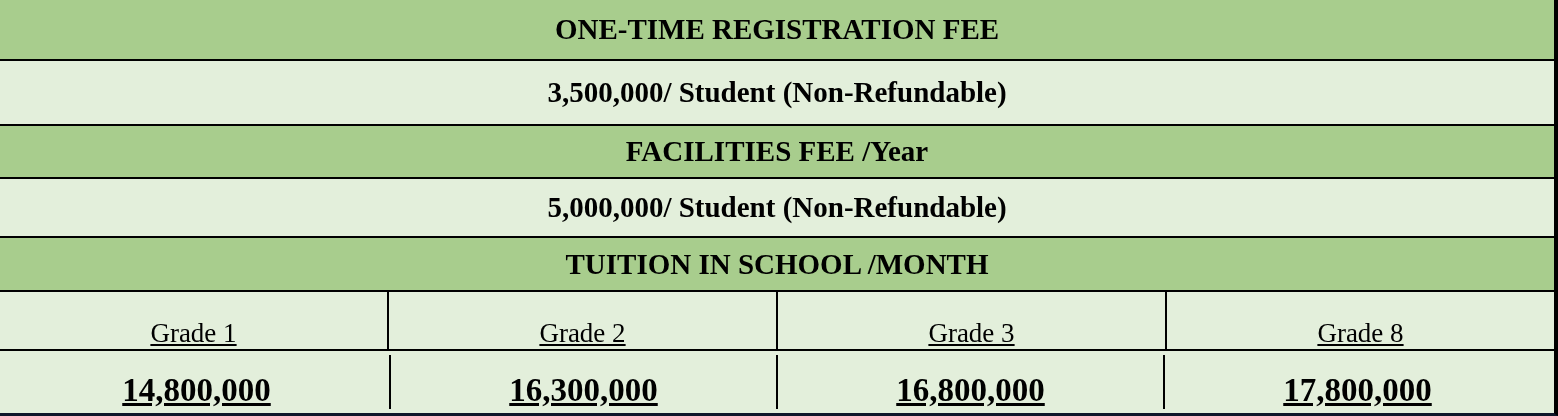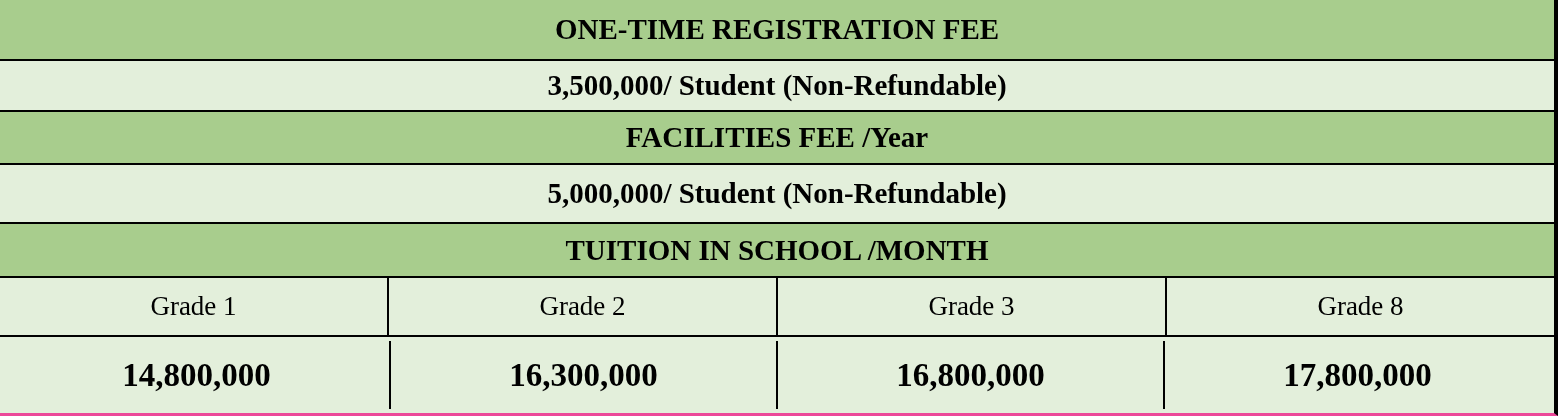--- a/index.html
+++ b/index.html
@@ -7,21 +7,21 @@
     padding: 0;
     background: #ffffff;
   }
   .fee-table {
     width: 1558px;
     height: 416px;
     box-sizing: border-box;
     display: flex;
     flex-direction: column;
     border-right: 4px solid #000000;
-    border-bottom: 3px solid #ec4899;
+    border-bottom: 3px solid #0f172a;
     font-family: "Liberation Serif", "DejaVu Serif", serif;
     color: #000000;
     overflow: hidden;
   }
   .row {
     box-sizing: border-box;
     display: flex;
     align-items: center;
     justify-content: center;
     border-bottom: 2px solid #000000;
@@ -46,33 +46,34 @@
     font-weight: normal;
     padding: 0;
   }
   .tuition-row {
     background: #e3efdb;
     font-size: 33px;
     font-weight: bold;
     padding: 4px;
   }
   .r1 { height: 61px; }
-  .r2 { height: 51px; }
+  .r2 { height: 65px; }
   .r3 { height: 53px; }
   .r4 { height: 59px; }
   .r5 { height: 54px; text-align: right; }
   .r6 { height: 59px; }
   .cell {
     box-sizing: border-box;
     flex: 1 1 0;
     height: 100%;
     display: flex;
-    align-items: center;
+    align-items: flex-end;
     justify-content: center;
     border-right: 2px solid #000000;
+    text-decoration: underline;
   }
   .cell:last-child {
     border-right: none;
   }
 </style>
 </head>
 <body>
 
 <div class="fee-table">
 

